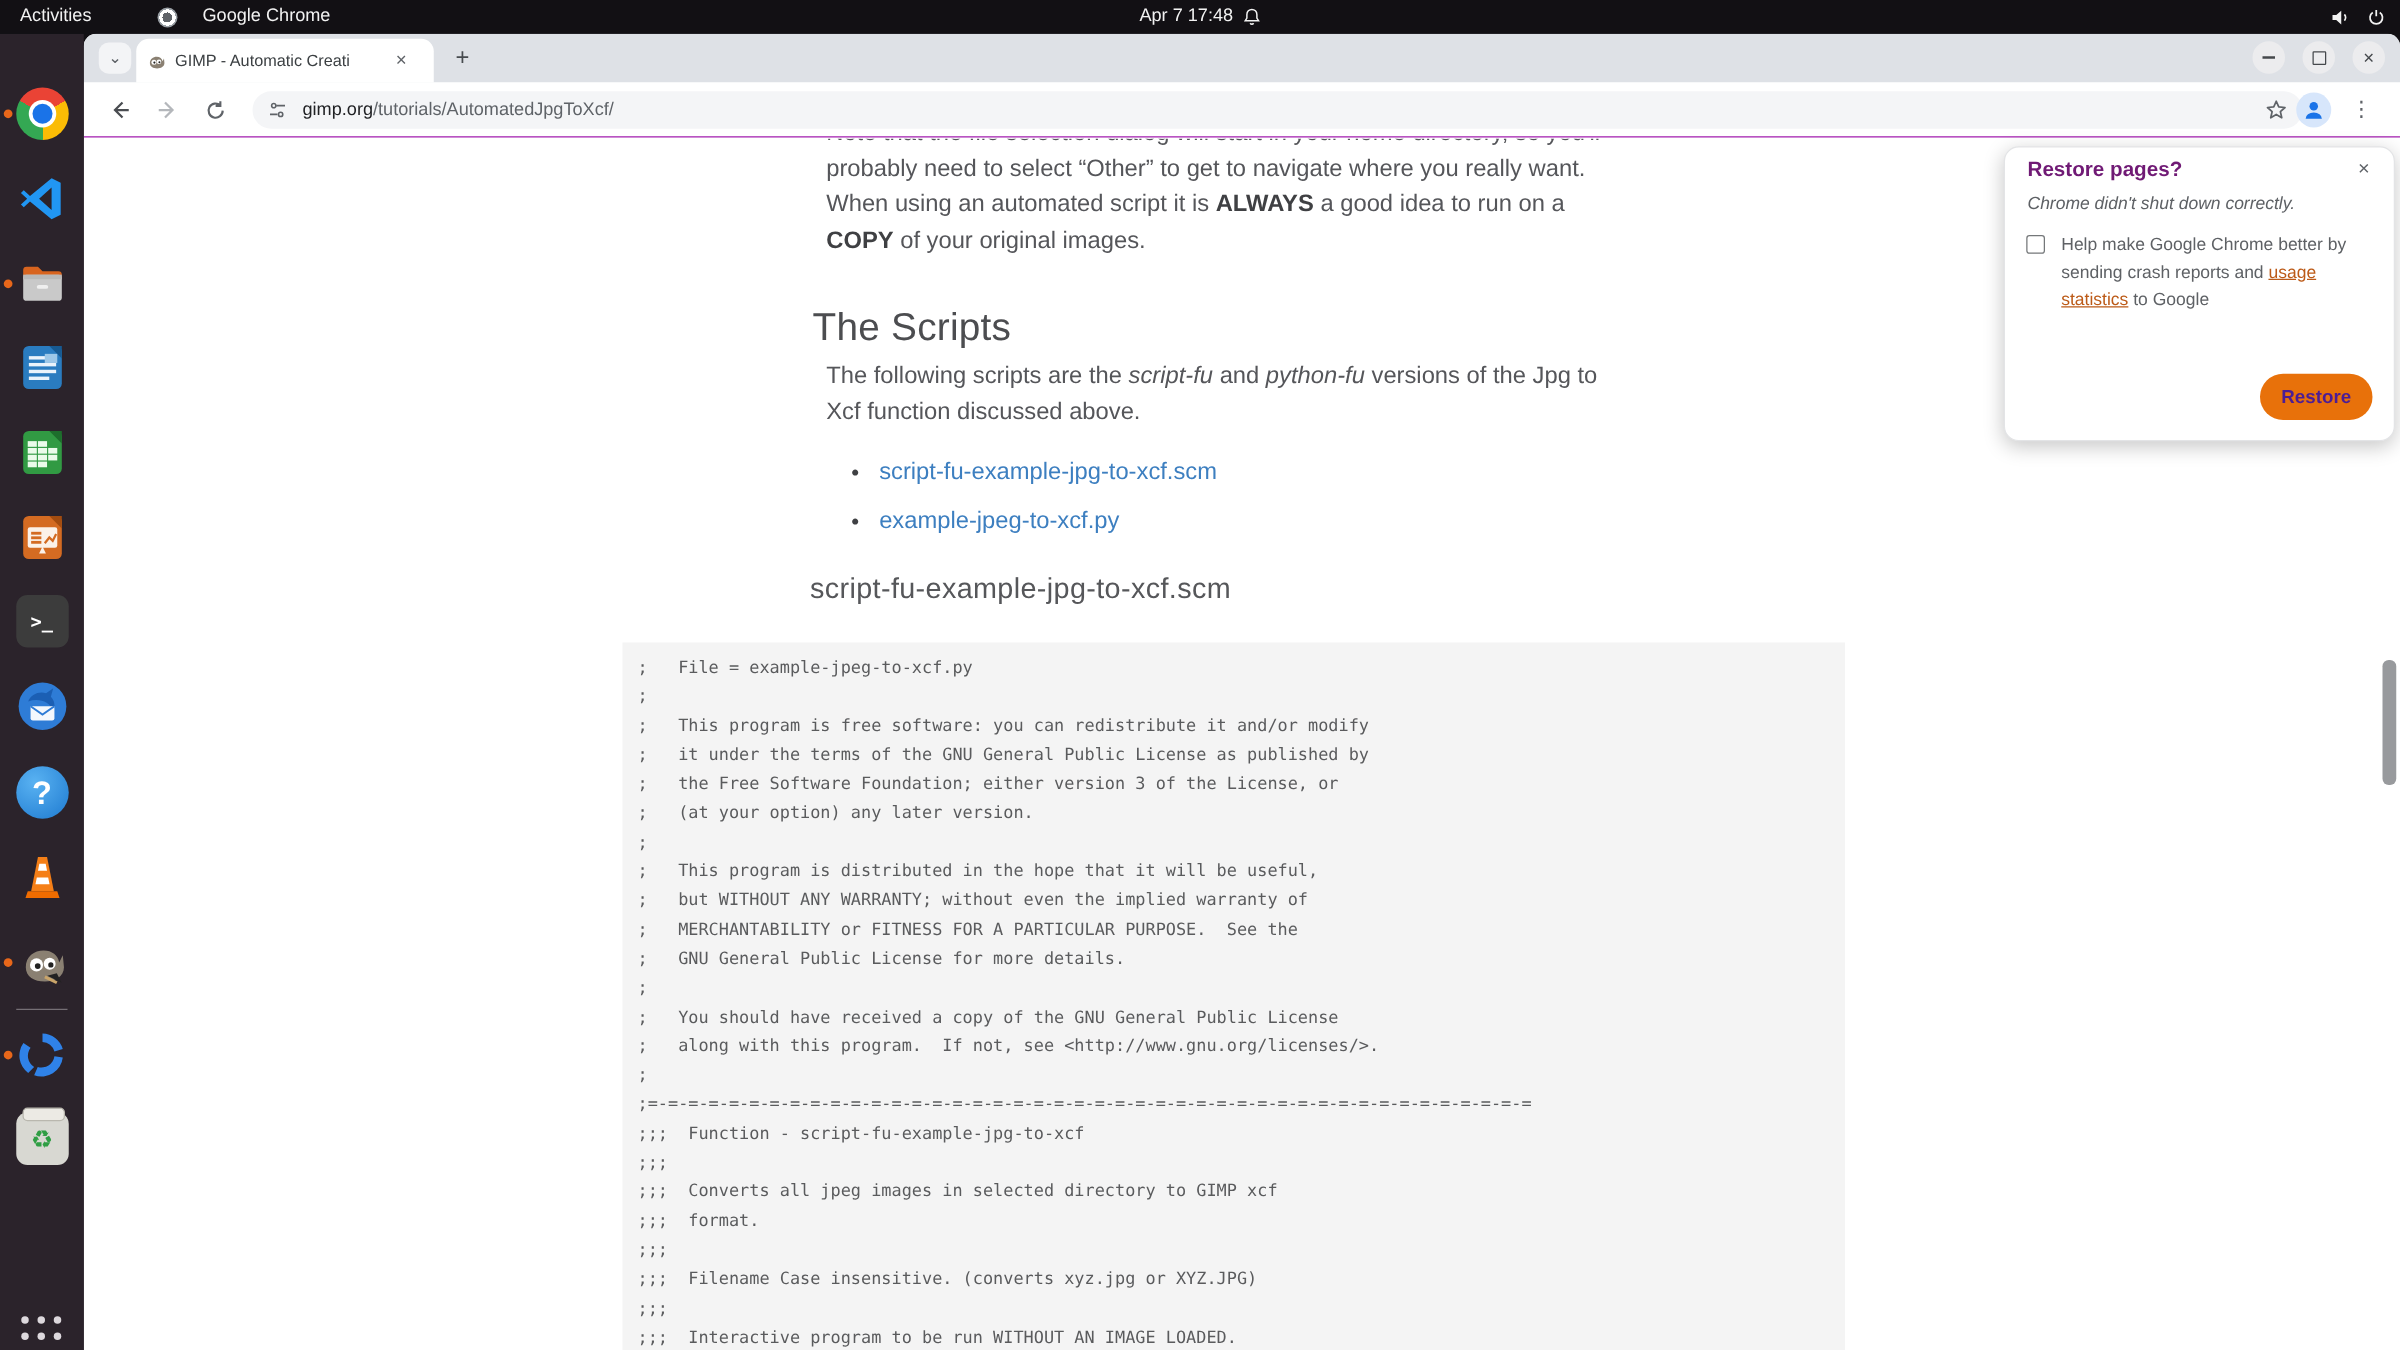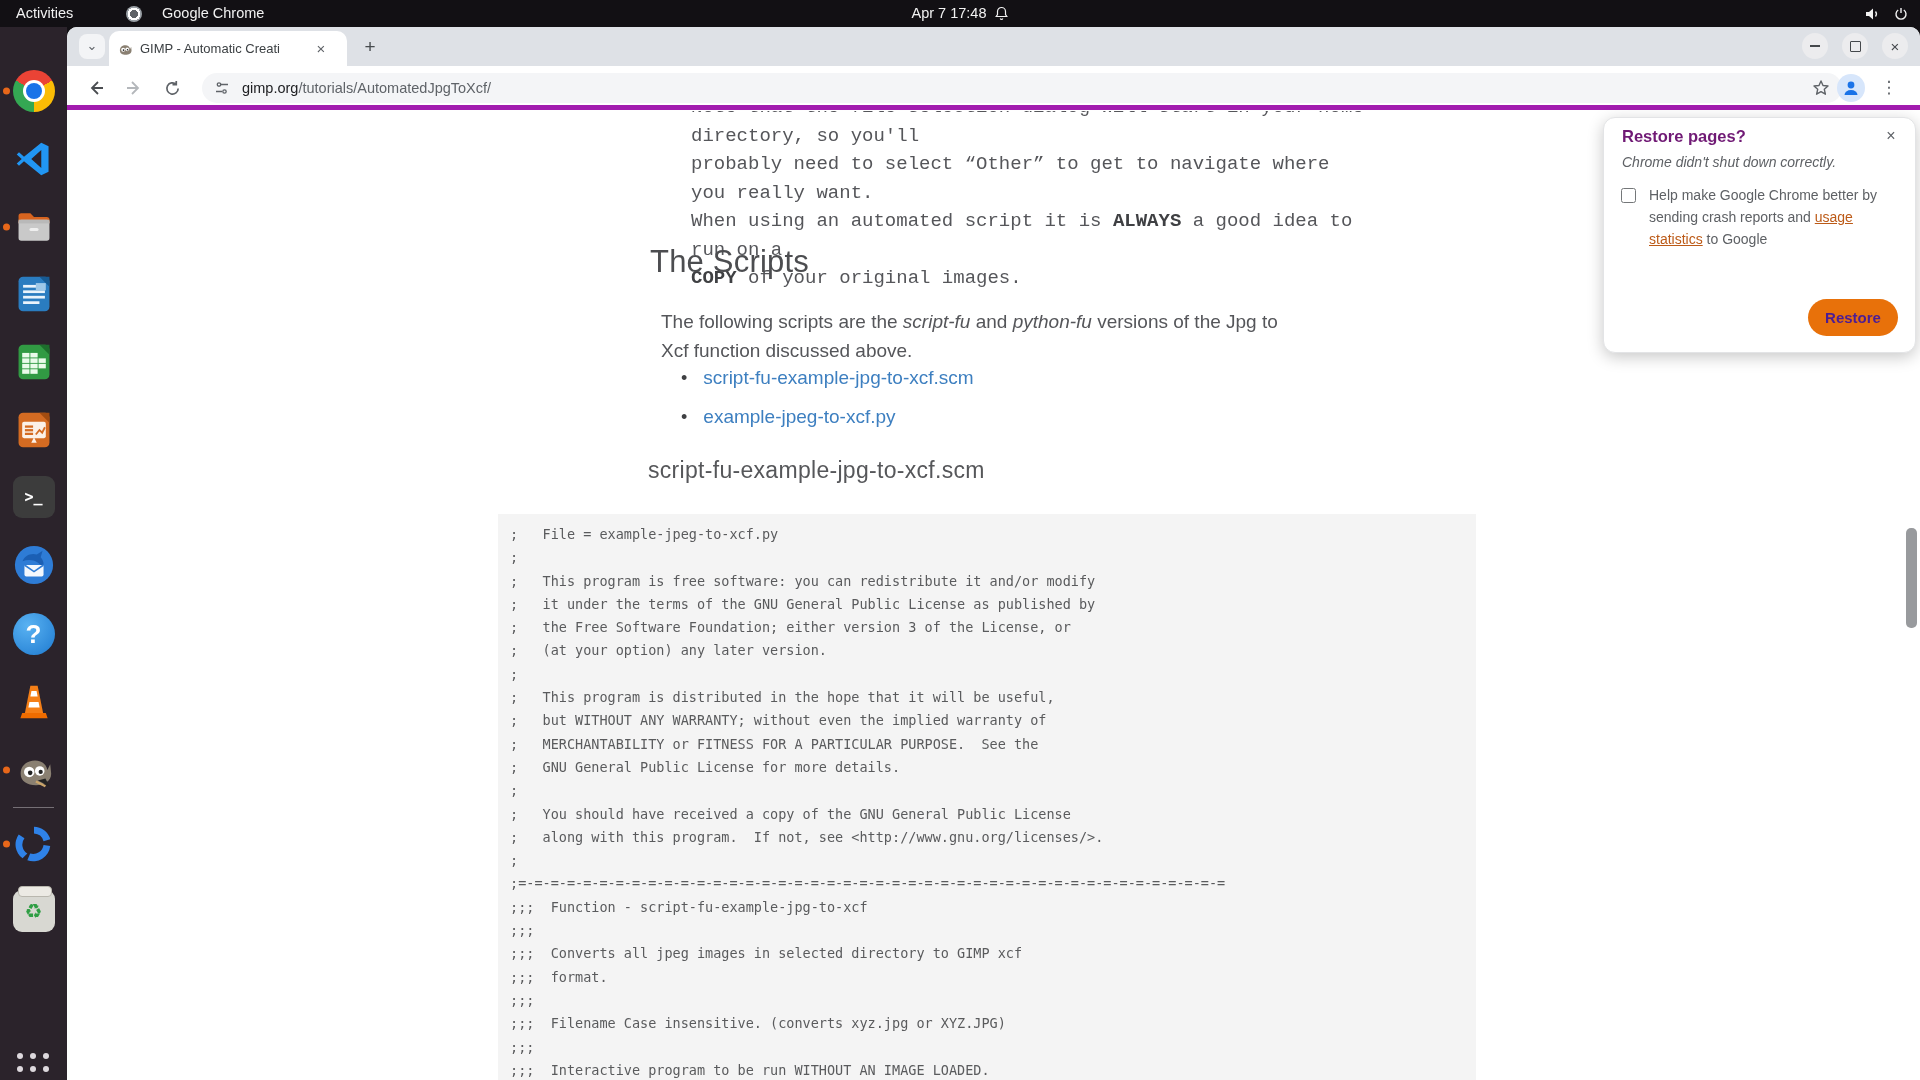--- a/index.html
+++ b/index.html
@@ -37,36 +37,36 @@
   #tab { position:absolute; left:42px; top:4px; width:238px; height:35px; background:#fff; border-radius:10px 10px 0 0; display:flex; align-items:center; padding:0 8px; }
   #tab-title { font-size:13px; color:#3c4043; white-space:nowrap; overflow:hidden; width:168px; position:relative; }
   #tab-title::after { content:""; position:absolute; right:0; top:0; bottom:0; width:24px; background:linear-gradient(to right, rgba(255,255,255,0), #fff); }
   #tab-close { margin-left:4px; color:#5f6368; font-size:15px; width:18px; height:18px; line-height:17px; text-align:center; border-radius:50%; }
   #new-tab { position:absolute; left:292px; top:9px; width:22px; height:22px; color:#474b4f; font-size:19px; line-height:21px; text-align:center; }
   .winbtn { position:absolute; top:6px; width:26px; height:26px; border-radius:50%; background:#ececee; color:#45484c; display:flex; align-items:center; justify-content:center; }
   #btn-min { right:92px; } #btn-max { right:52px; } #btn-close { right:12px; font-size:15px; }
   #btn-min::before { content:""; width:10px; height:1.6px; background:#45484c; }
   #btn-max::before { content:""; width:9px; height:9px; border:1.4px solid #45484c; border-radius:1px; }
 
-  #toolbar { position:absolute; left:0; top:39px; width:100%; height:44px; background:#fff; border-bottom:5px solid #a21caf; }
+  #toolbar { position:absolute; left:0; top:39px; width:100%; height:44px; background:#fff; border-bottom:1px solid #a21caf; }
   .navico { position:absolute; top:9px; width:26px; height:26px; display:flex; align-items:center; justify-content:center; }
   #omnibox { position:absolute; left:135px; top:7px; width:1640px; height:30px; border-radius:15px; background:#f4f5f7; display:flex; align-items:center; padding:0 12px; }
   #url { font-size:14.5px; color:#5f6368; margin-left:12px; white-space:nowrap; }
   #url b { color:#202124; font-weight:normal; }
   #star { margin-left:auto; }
   #avatar { position:absolute; right:55px; top:8px; width:28px; height:28px; border-radius:50%; background:#d7e6fb; display:flex; align-items:center; justify-content:center; }
   #menu-dots { position:absolute; right:18px; top:9px; width:26px; height:26px; color:#5f6368; font-size:17px; letter-spacing:0; text-align:center; line-height:26px; }
 
   
   #content { position:absolute; left:0; top:84px; width:100%; height:969px; background:#fff; overflow:hidden; }
   .ptext { font-size:19px; line-height:28.5px; color:#55565a; }
-  #para1 { position:absolute; left:624px; top:-18px; width:680px;font-family:Liberation Mono, monospace; }
+  #para1 { position:absolute; left:594px; top:-18px; width:680px; }
   #para1 b, #para1 strong { color:#3f4043; }
   #h2 { position:absolute; left:583px; top:133px; font-size:31px; font-weight:400; color:#4c4d50; letter-spacing:.2px; }
-  #para2 { position:absolute; left:594px; top:176px; width:680px;margin-top:21px; }
+  #para2 { position:absolute; left:594px; top:176px; width:680px; }
   .linkrow { position:absolute; left:614px; display:flex; align-items:center; gap:16px; }
   .bullet { color:#3f4043; font-size:18px; }
   .bluelink { font-size:19px; color:#3d7fc0; text-decoration:none; }
   #h3 { position:absolute; left:581px; top:346px; font-size:23px; font-weight:400; color:#56575a; letter-spacing:.3px; }
   #codeblock { position:absolute; left:431px; top:403px; width:978px; height:720px; background:#f4f4f4; padding:9px 0 0 12px; }
   #codeblock pre { font-family:"DejaVu Sans Mono","Liberation Mono", monospace; font-size:13.5px; line-height:23.3px; color:#5a5b5d; }
   #scrollthumb { position:absolute; right:3px; top:417px; width:11px; height:100px; border-radius:5px; background:#989a9d; }
 
   
   #popup { position:absolute; left:1603px; top:117px; width:313px; height:236px; background:#fff; border:1px solid #e3e4e6; border-radius:12px; box-shadow:0 4px 16px rgba(0,0,0,.22); z-index:60; }

